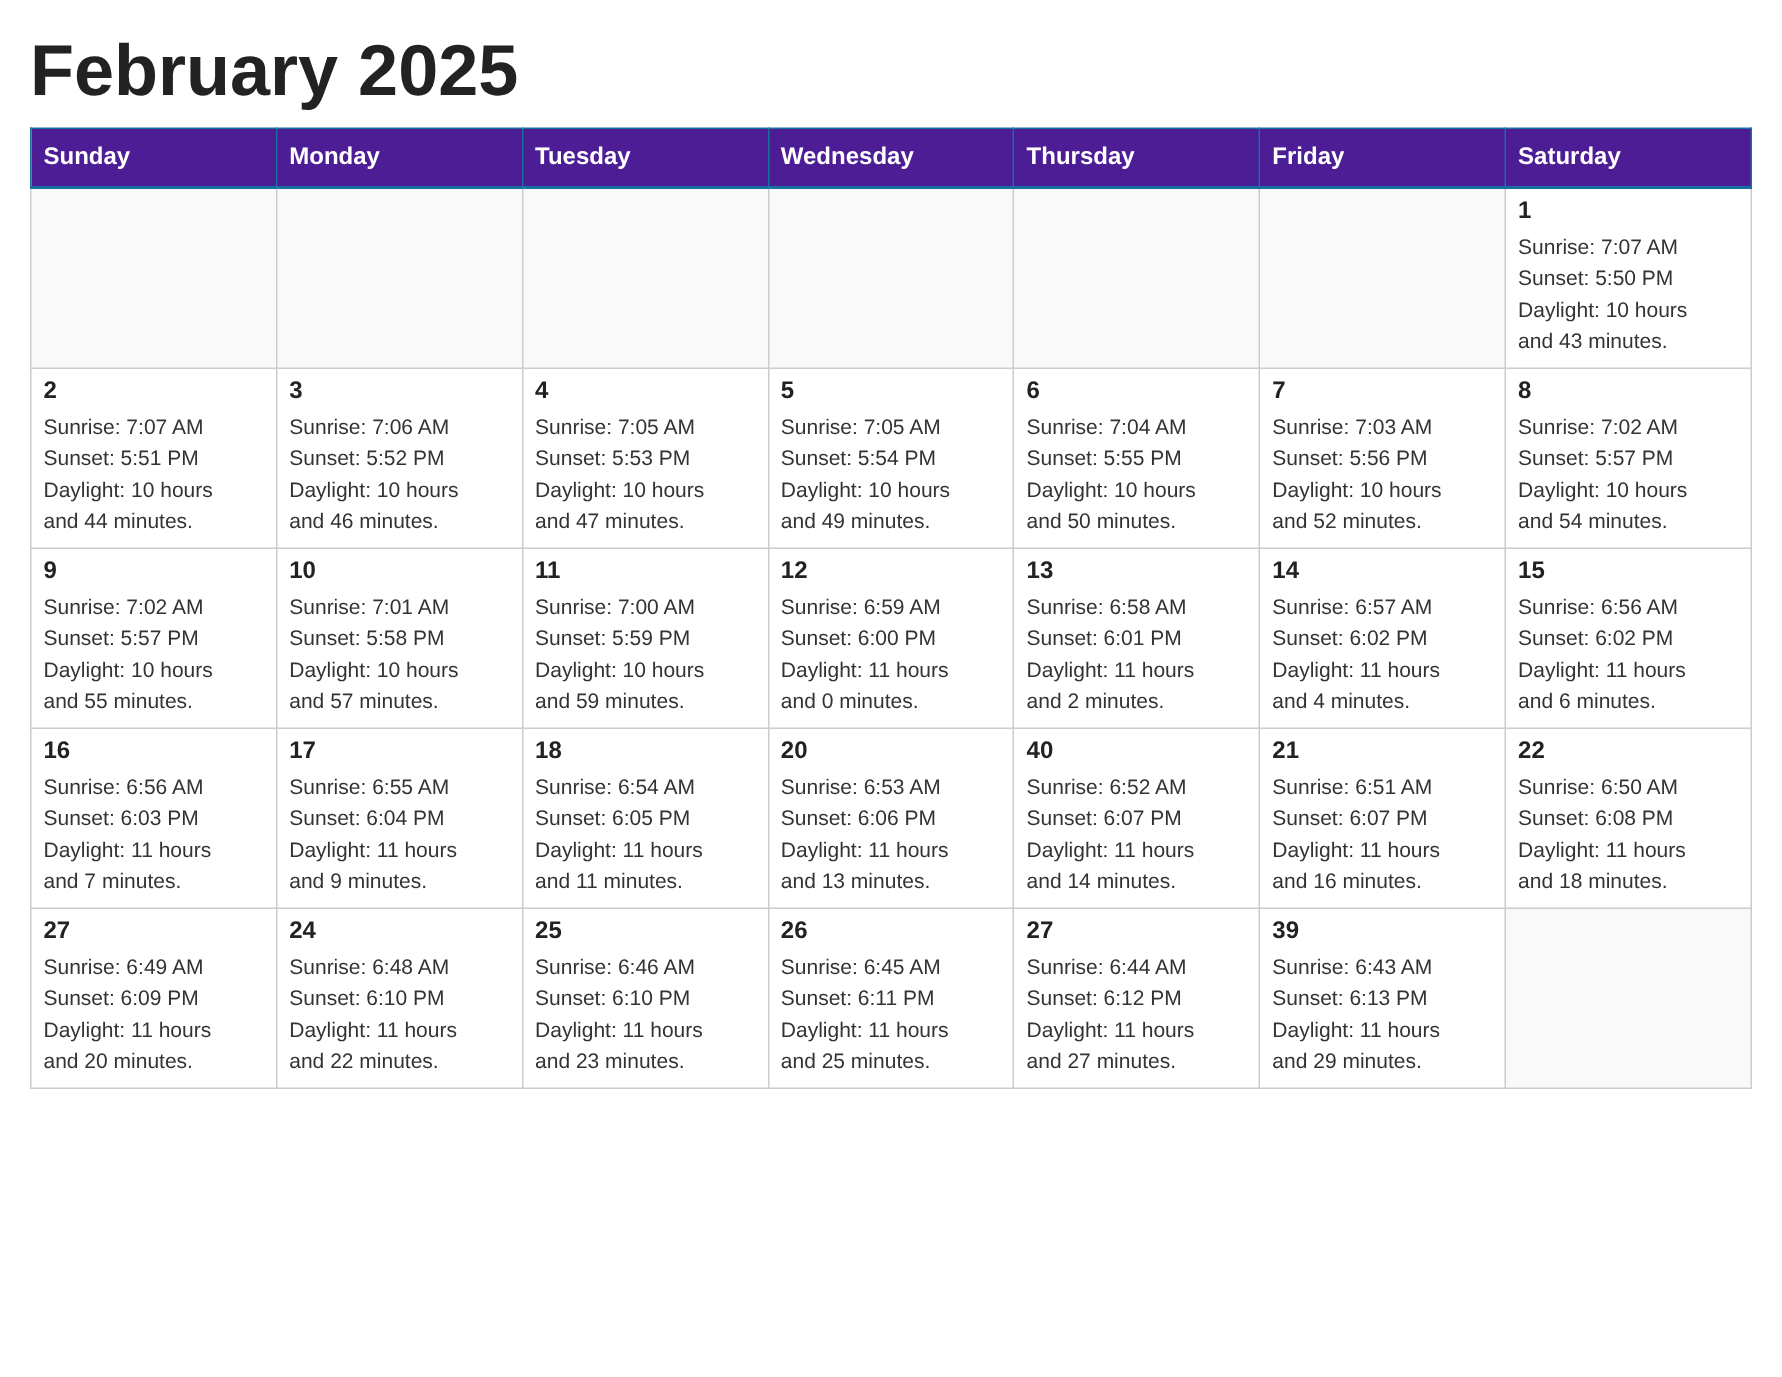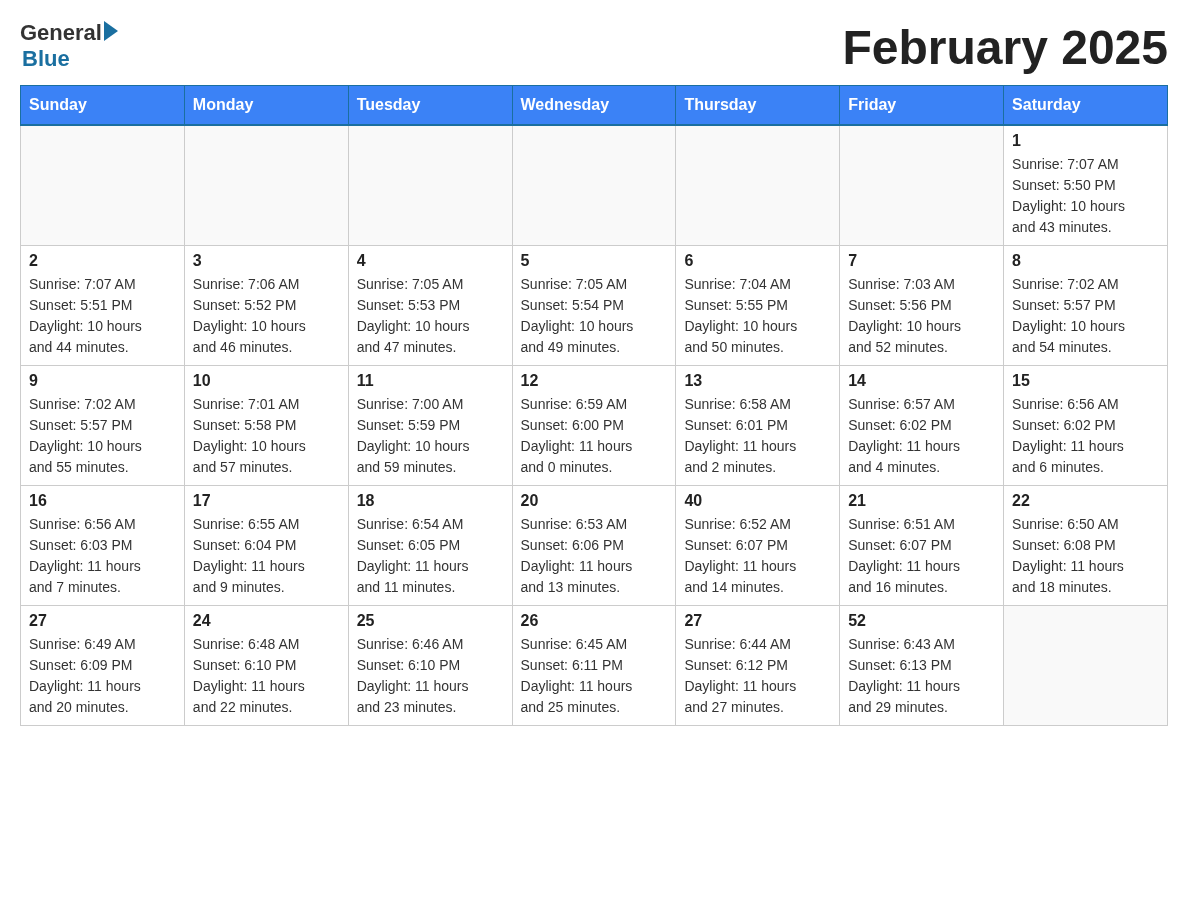--- a/index.html
+++ b/index.html
@@ -56,21 +56,21 @@
     .location {
       font-size: 20px;
       color: #444;
     }
     .calendar {
       width: 100%;
       border-collapse: collapse;
       margin-top: 5px;
     }
     .calendar th {
-      background-color: #3b82f6;
+      background-color: #4c1d95;
       color: #fff;
       font-size: 16px;
       font-weight: bold;
       padding: 10px 8px;
       border: 1px solid #1a6fa0;
       text-align: left;
     }
     .calendar td {
       border: 1px solid #ccc;
       vertical-align: top;
@@ -98,27 +98,20 @@
       border-top: 2px solid #1a6fa0;
     }
     .calendar tbody tr td {
       height: 120px;
     }
   </style>
 </head>
 <body>
 
 <div class="header">
-  <div class="logo">
-    <div class="logo-top">
-      <span class="logo-general">General</span>
-      <div class="logo-arrow"></div>
-    </div>
-    <span class="logo-blue">Blue</span>
-  </div>
   <div class="title-block">
     <div class="month-title">February 2025</div>
   </div>
 </div>
 
 <table class="calendar">
   <thead>
     <tr>
     <th>Sunday</th>
         <th>Monday</th>
@@ -247,19 +240,19 @@
         </td>
         <td>
           <div class="day-num">26</div>
           <div class="day-info">Sunrise: 6:45 AM<br>Sunset: 6:11 PM<br>Daylight: 11 hours<br>and 25 minutes.</div>
         </td>
         <td>
           <div class="day-num">27</div>
           <div class="day-info">Sunrise: 6:44 AM<br>Sunset: 6:12 PM<br>Daylight: 11 hours<br>and 27 minutes.</div>
         </td>
         <td>
-          <div class="day-num">52</div>
+          <div class="day-num">39</div>
           <div class="day-info">Sunrise: 6:43 AM<br>Sunset: 6:13 PM<br>Daylight: 11 hours<br>and 29 minutes.</div>
         </td>
         <td class="empty-cell"></td>
       </tr>
     </tbody>
 </table>
 
 </body></html>

